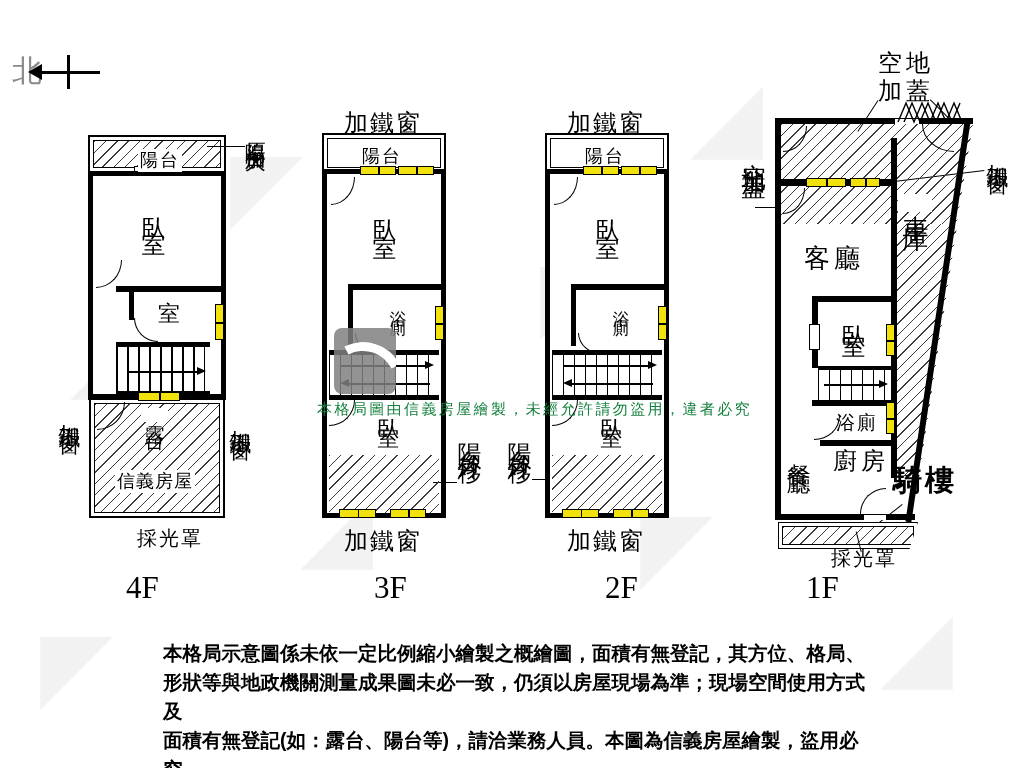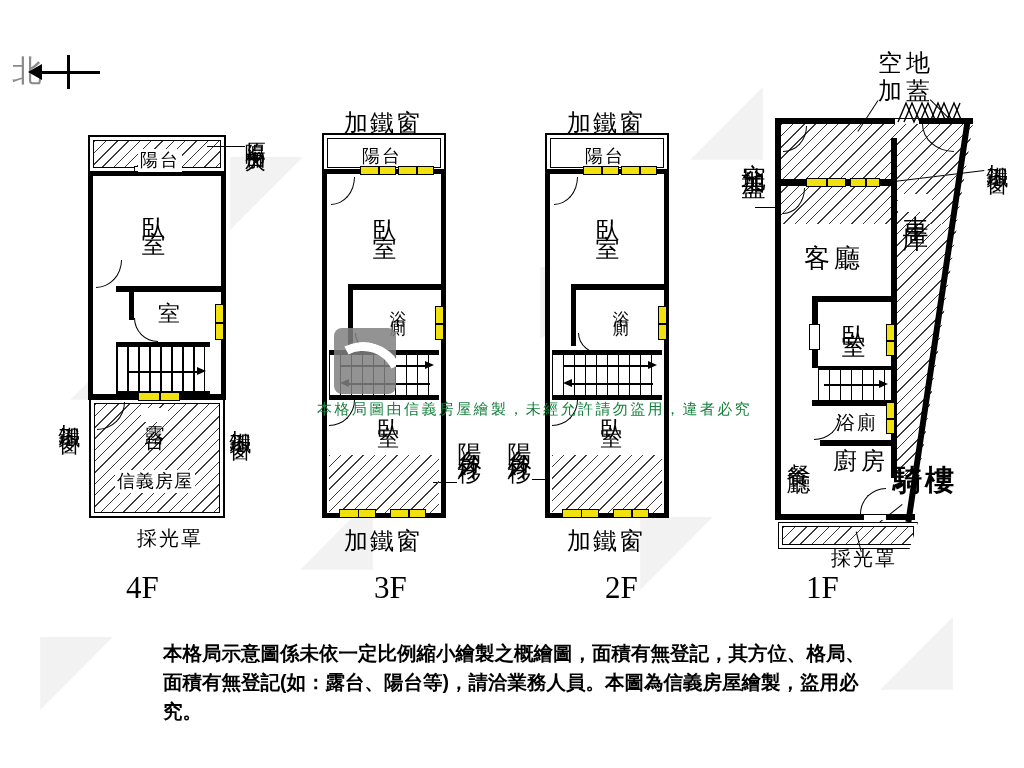--- a/index.html
+++ b/index.html
@@ -237,16 +237,17 @@
   </div>
   <div class="tline" style="left:856px;top:531px;width:21px;transform:rotate(76deg);"></div>
   <div class="lbl" style="left:831px;top:547px;font-size:20px;letter-spacing:2px;">採光罩</div>
   <div class="lbl floorlbl" style="left:806px;top:570px;">1F</div>
 
   <div id="wm-logo"></div>
   <div id="wm-line">本格局圖由信義房屋繪製，未經允許請勿盜用，違者必究</div>
 
   <div id="disclaimer">
     <div>本格局示意圖係未依一定比例縮小繪製之概繪圖，面積有無登記，其方位、格局、</div>
+    <div>形狀等與地政機關測量成果圖未必一致，仍須以房屋現場為準；現場空間使用方式及</div>
     <div>面積有無登記(如：露台、陽台等)，請洽業務人員。本圖為信義房屋繪製，盜用必究。</div>
   </div>
 
 </div>
 
 </body></html>

